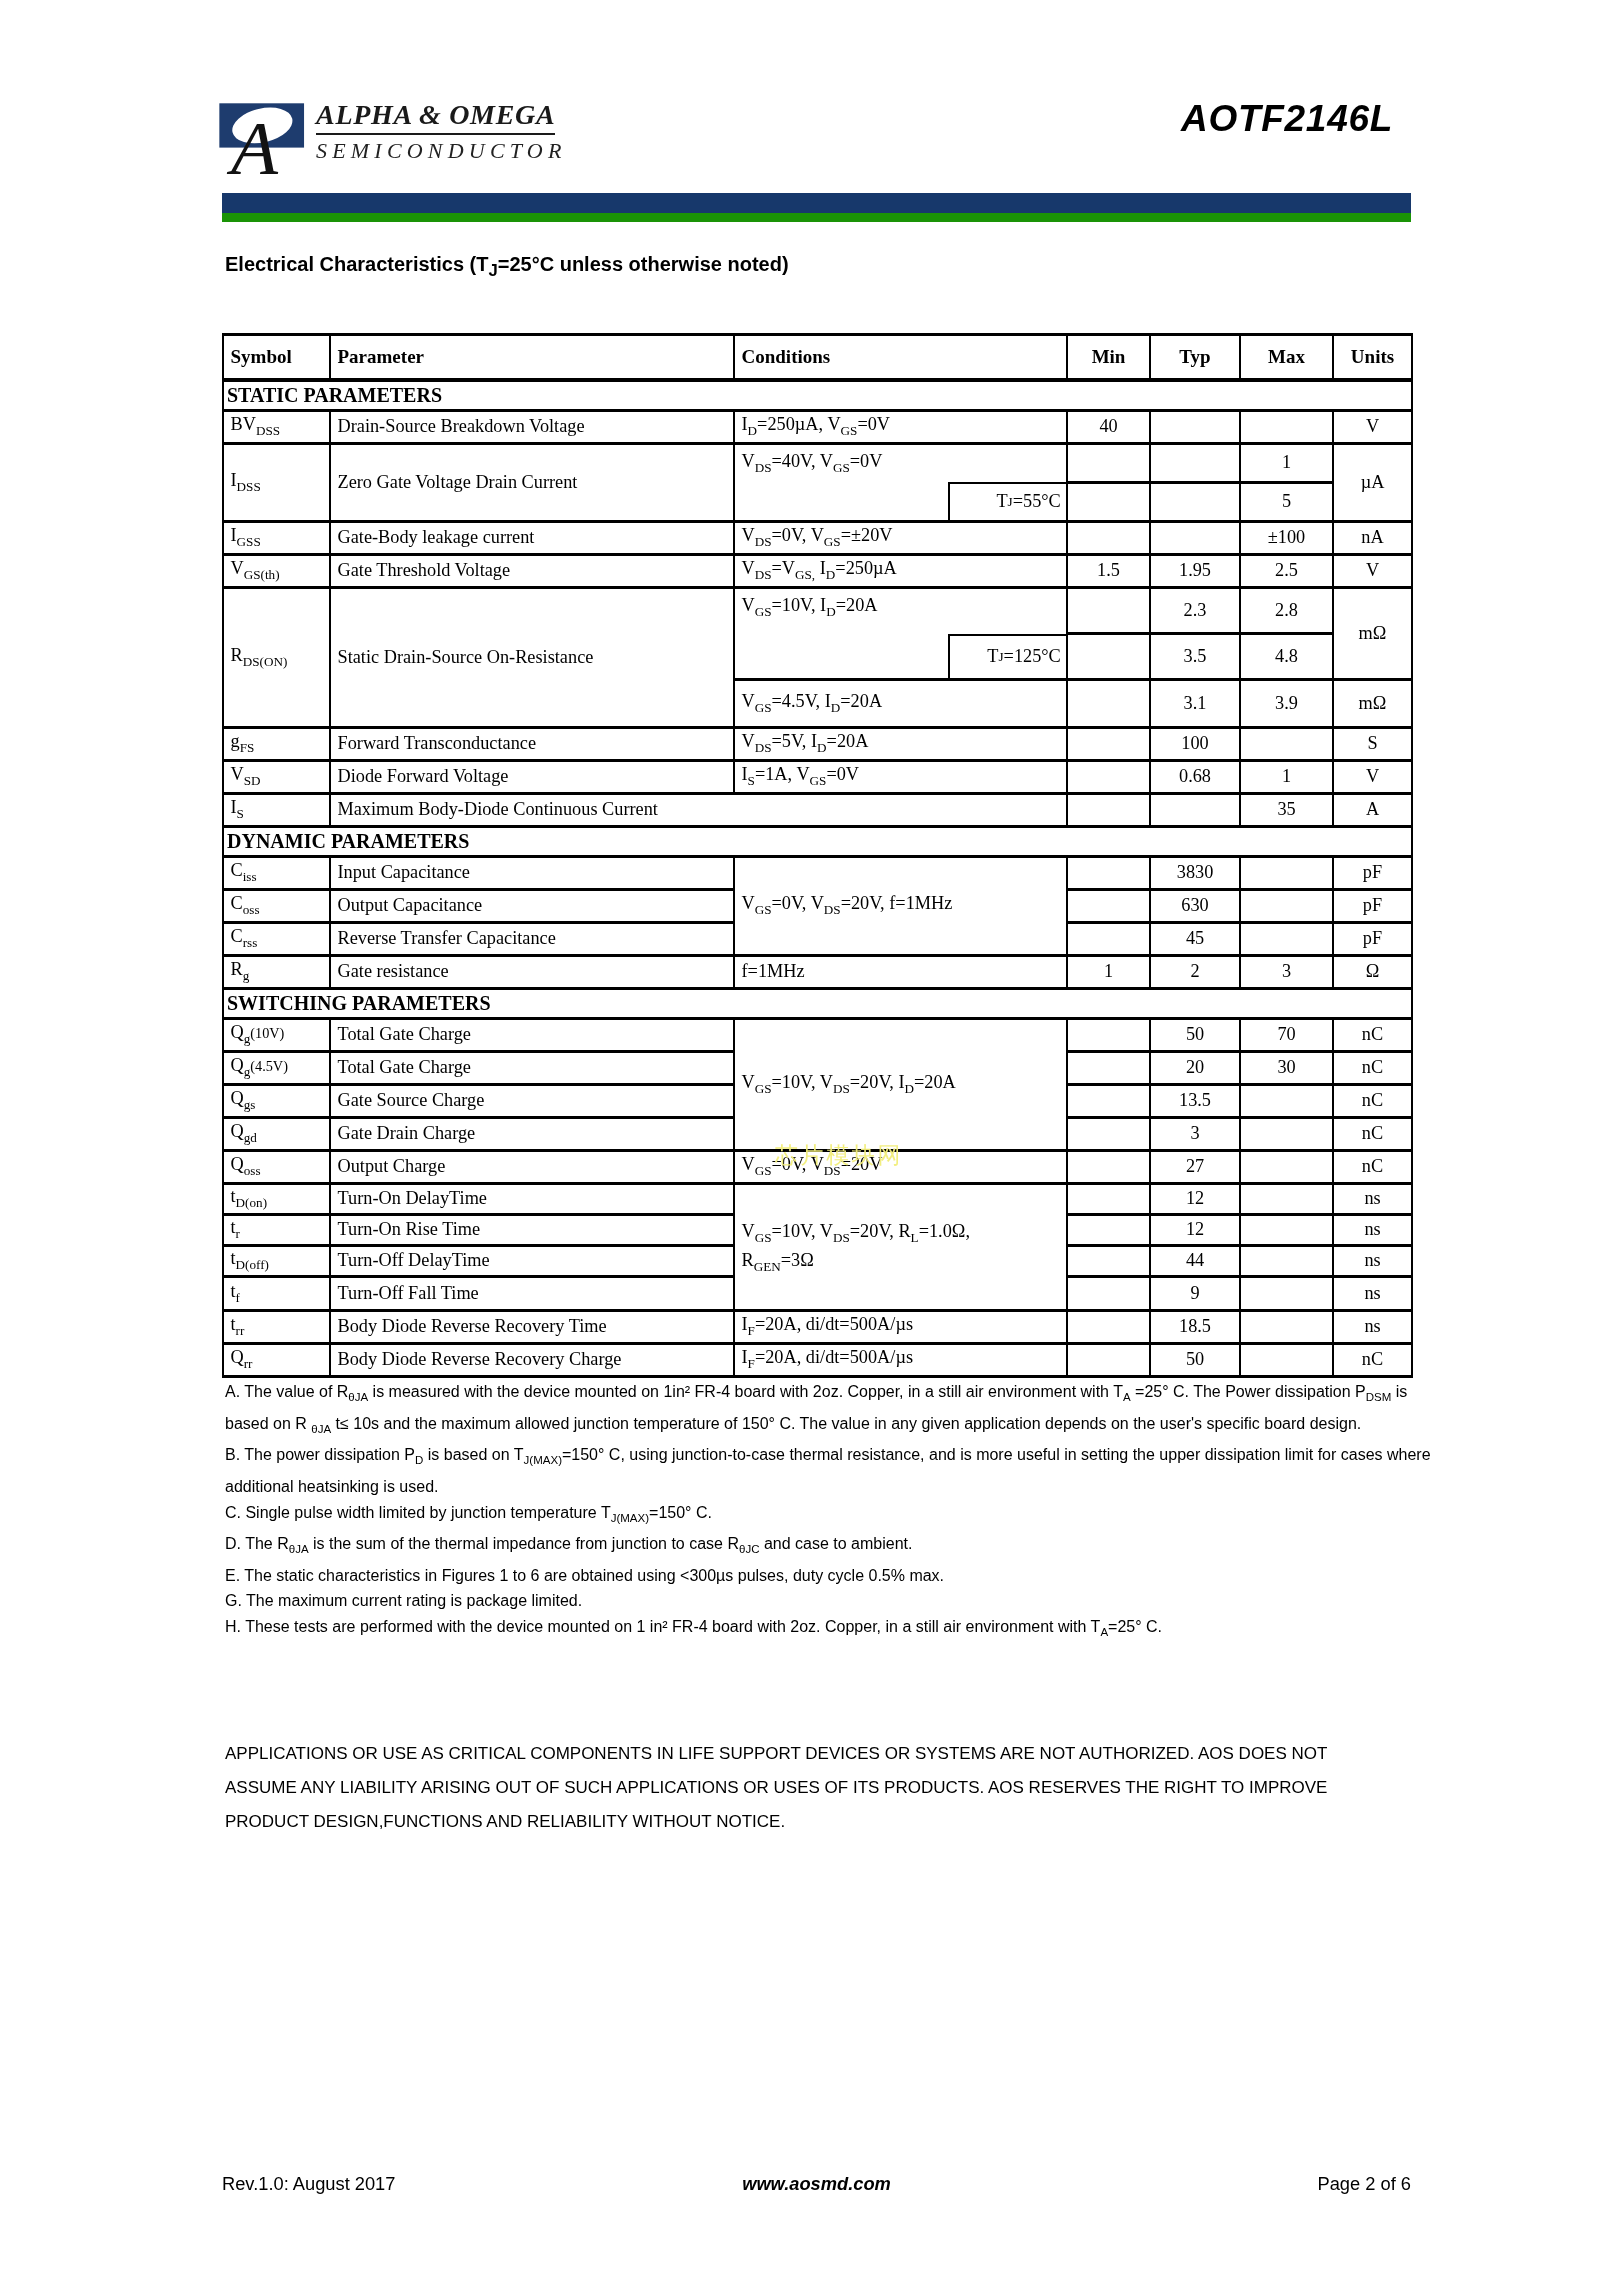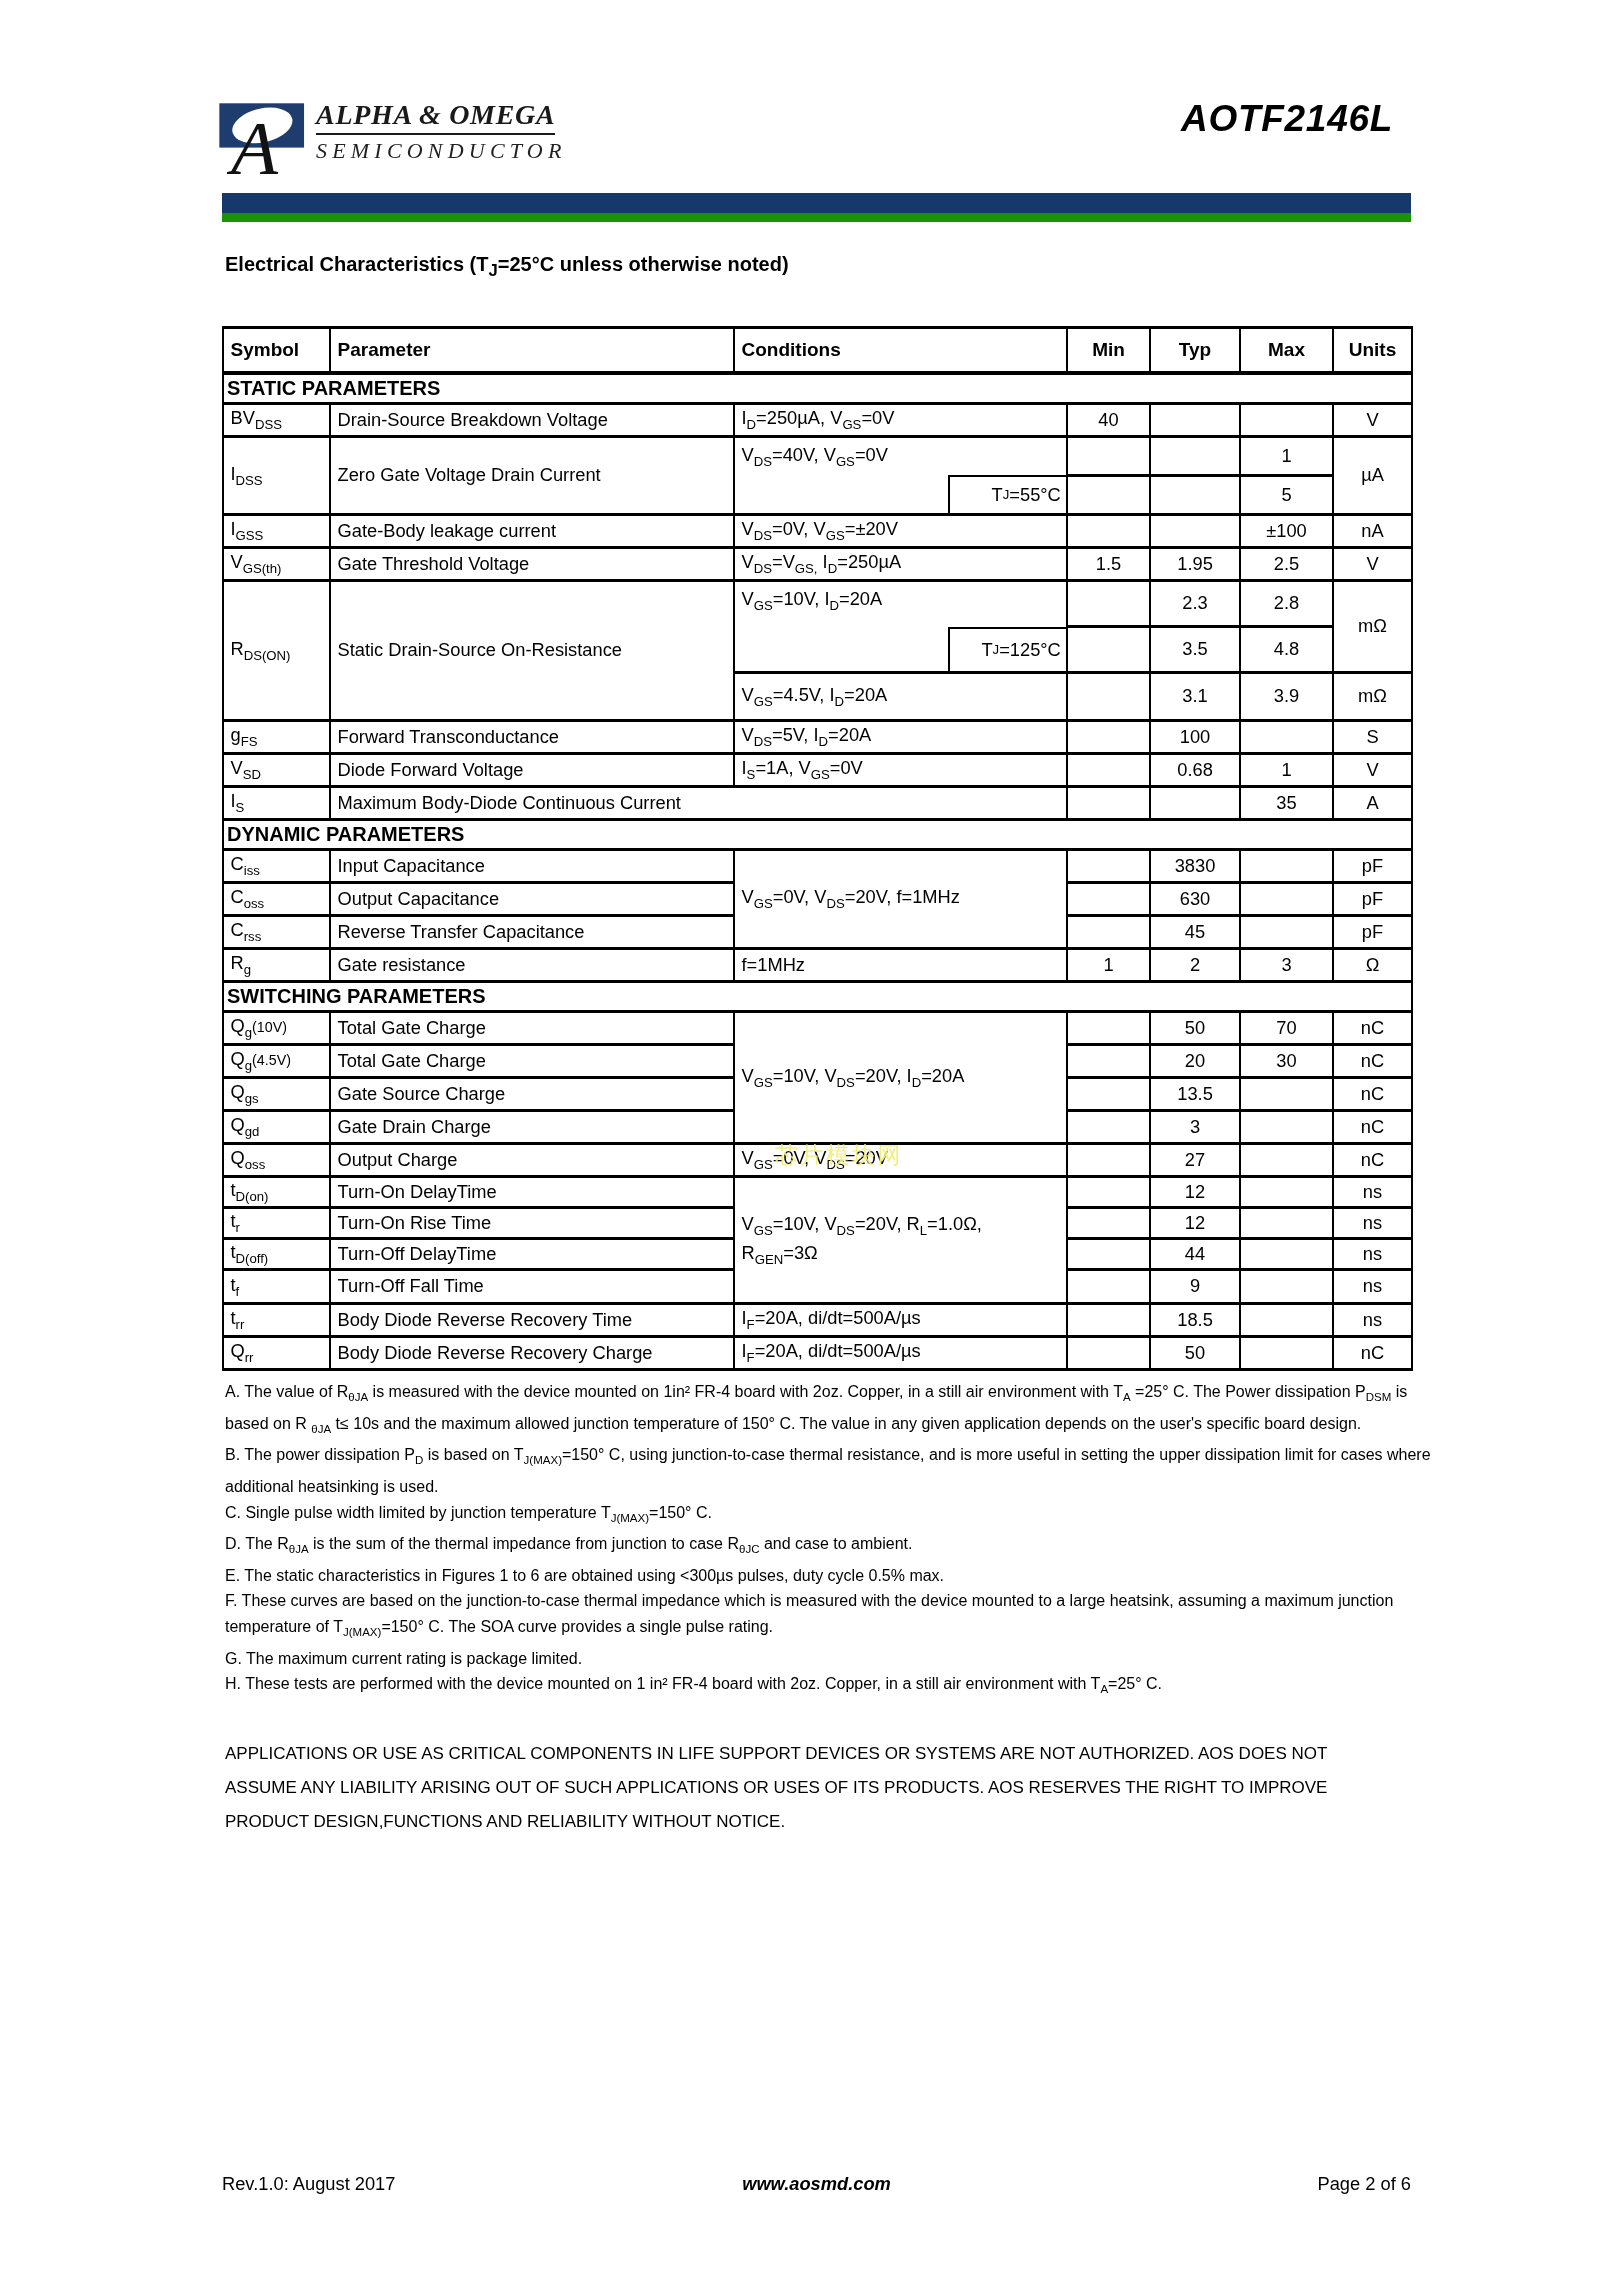--- a/index.html
+++ b/index.html
@@ -24,22 +24,22 @@
     position:absolute;left:1112px;top:98px;width:281px;text-align:right;
     font-size:37px;font-weight:bold;font-style:italic;letter-spacing:0.7px;color:#000;
   }
   .header-bar{position:absolute;left:222px;top:193px;width:1189px;height:29px;}
   .header-bar .navy{height:19.6px;background:#17386B;}
   .header-bar .green{height:9.2px;background:#1A9306;}
   
   .doc-title{position:absolute;left:225px;top:253px;font-size:20px;font-weight:bold;}
   
   .ec-table{
-    position:absolute;left:222px;top:326px;width:1189px;
-    border-collapse:collapse;table-layout:fixed;background:#f97316;
+    position:absolute;left:222px;top:333px;width:1189px;
+    border-collapse:collapse;table-layout:fixed;background:#f97316;font-family:Liberation Serif, serif;
   }
   .ec-table td,.ec-table th{
     border:2px solid #000;border-top-width:3.3px;border-bottom-width:3.3px;
     font-size:18.3px;padding:0 6.5px;vertical-align:middle;overflow:hidden;background:#fff;
   }
   .ec-table th{font-weight:bold;text-align:left;font-size:19px;border-bottom-width:4.6px;}
   .ec-table th.c{text-align:center;padding:10px;}
   .ec-table td.num{text-align:center;padding:0 1.3px;}
   .ec-table td.units{text-align:center;padding:0 1.3px;}
   .ec-table tr.sec td{
@@ -378,21 +378,20 @@
   </tr>
 </tbody>
   </table>
 
 <div class="notes">
   <div>A. The value of R<sub>θJA</sub> is measured with the device mounted on 1in² FR-4 board with 2oz. Copper, in a still air environment with T<sub>A</sub> =25° C. The Power dissipation P<sub>DSM</sub> is based on R <sub>θJA</sub> t≤ 10s and the maximum allowed junction temperature of 150° C. The value in any given application depends on the user's specific board design.</div>
   <div>B. The power dissipation P<sub>D</sub> is based on T<sub>J(MAX)</sub>=150° C, using junction-to-case thermal resistance, and is more useful in setting the upper dissipation limit for cases where additional heatsinking is used.</div>
   <div>C. Single pulse width limited by junction temperature T<sub>J(MAX)</sub>=150° C.</div>
   <div>D. The R<sub>θJA</sub> is the sum of the thermal impedance from junction to case R<sub>θJC</sub> and case to ambient.</div>
   <div>E. The static characteristics in Figures 1 to 6 are obtained using &lt;300µs pulses, duty cycle 0.5% max.</div>
-  <div>F. These curves are based on the junction-to-case thermal impedance which is measured with the device mounted to a large heatsink, assuming a maximum junction temperature of T<sub>J(MAX)</sub>=150° C. The SOA curve provides a single pulse rating.</div>
   <div>G. The maximum current rating is package limited.</div>
   <div>H. These tests are performed with the device mounted on 1 in² FR-4 board with 2oz. Copper, in a still air environment with T<sub>A</sub>=25° C.</div>
 </div>
 
 <div class="disclaimer">APPLICATIONS OR USE AS CRITICAL COMPONENTS IN LIFE SUPPORT DEVICES OR SYSTEMS ARE NOT AUTHORIZED. AOS DOES NOT
 ASSUME ANY LIABILITY ARISING OUT OF SUCH APPLICATIONS OR USES OF ITS PRODUCTS.  AOS RESERVES THE RIGHT TO IMPROVE
 PRODUCT DESIGN,FUNCTIONS AND RELIABILITY WITHOUT NOTICE.</div>
 
 <div class="footer">
   <div>Rev.1.0: August 2017</div>

